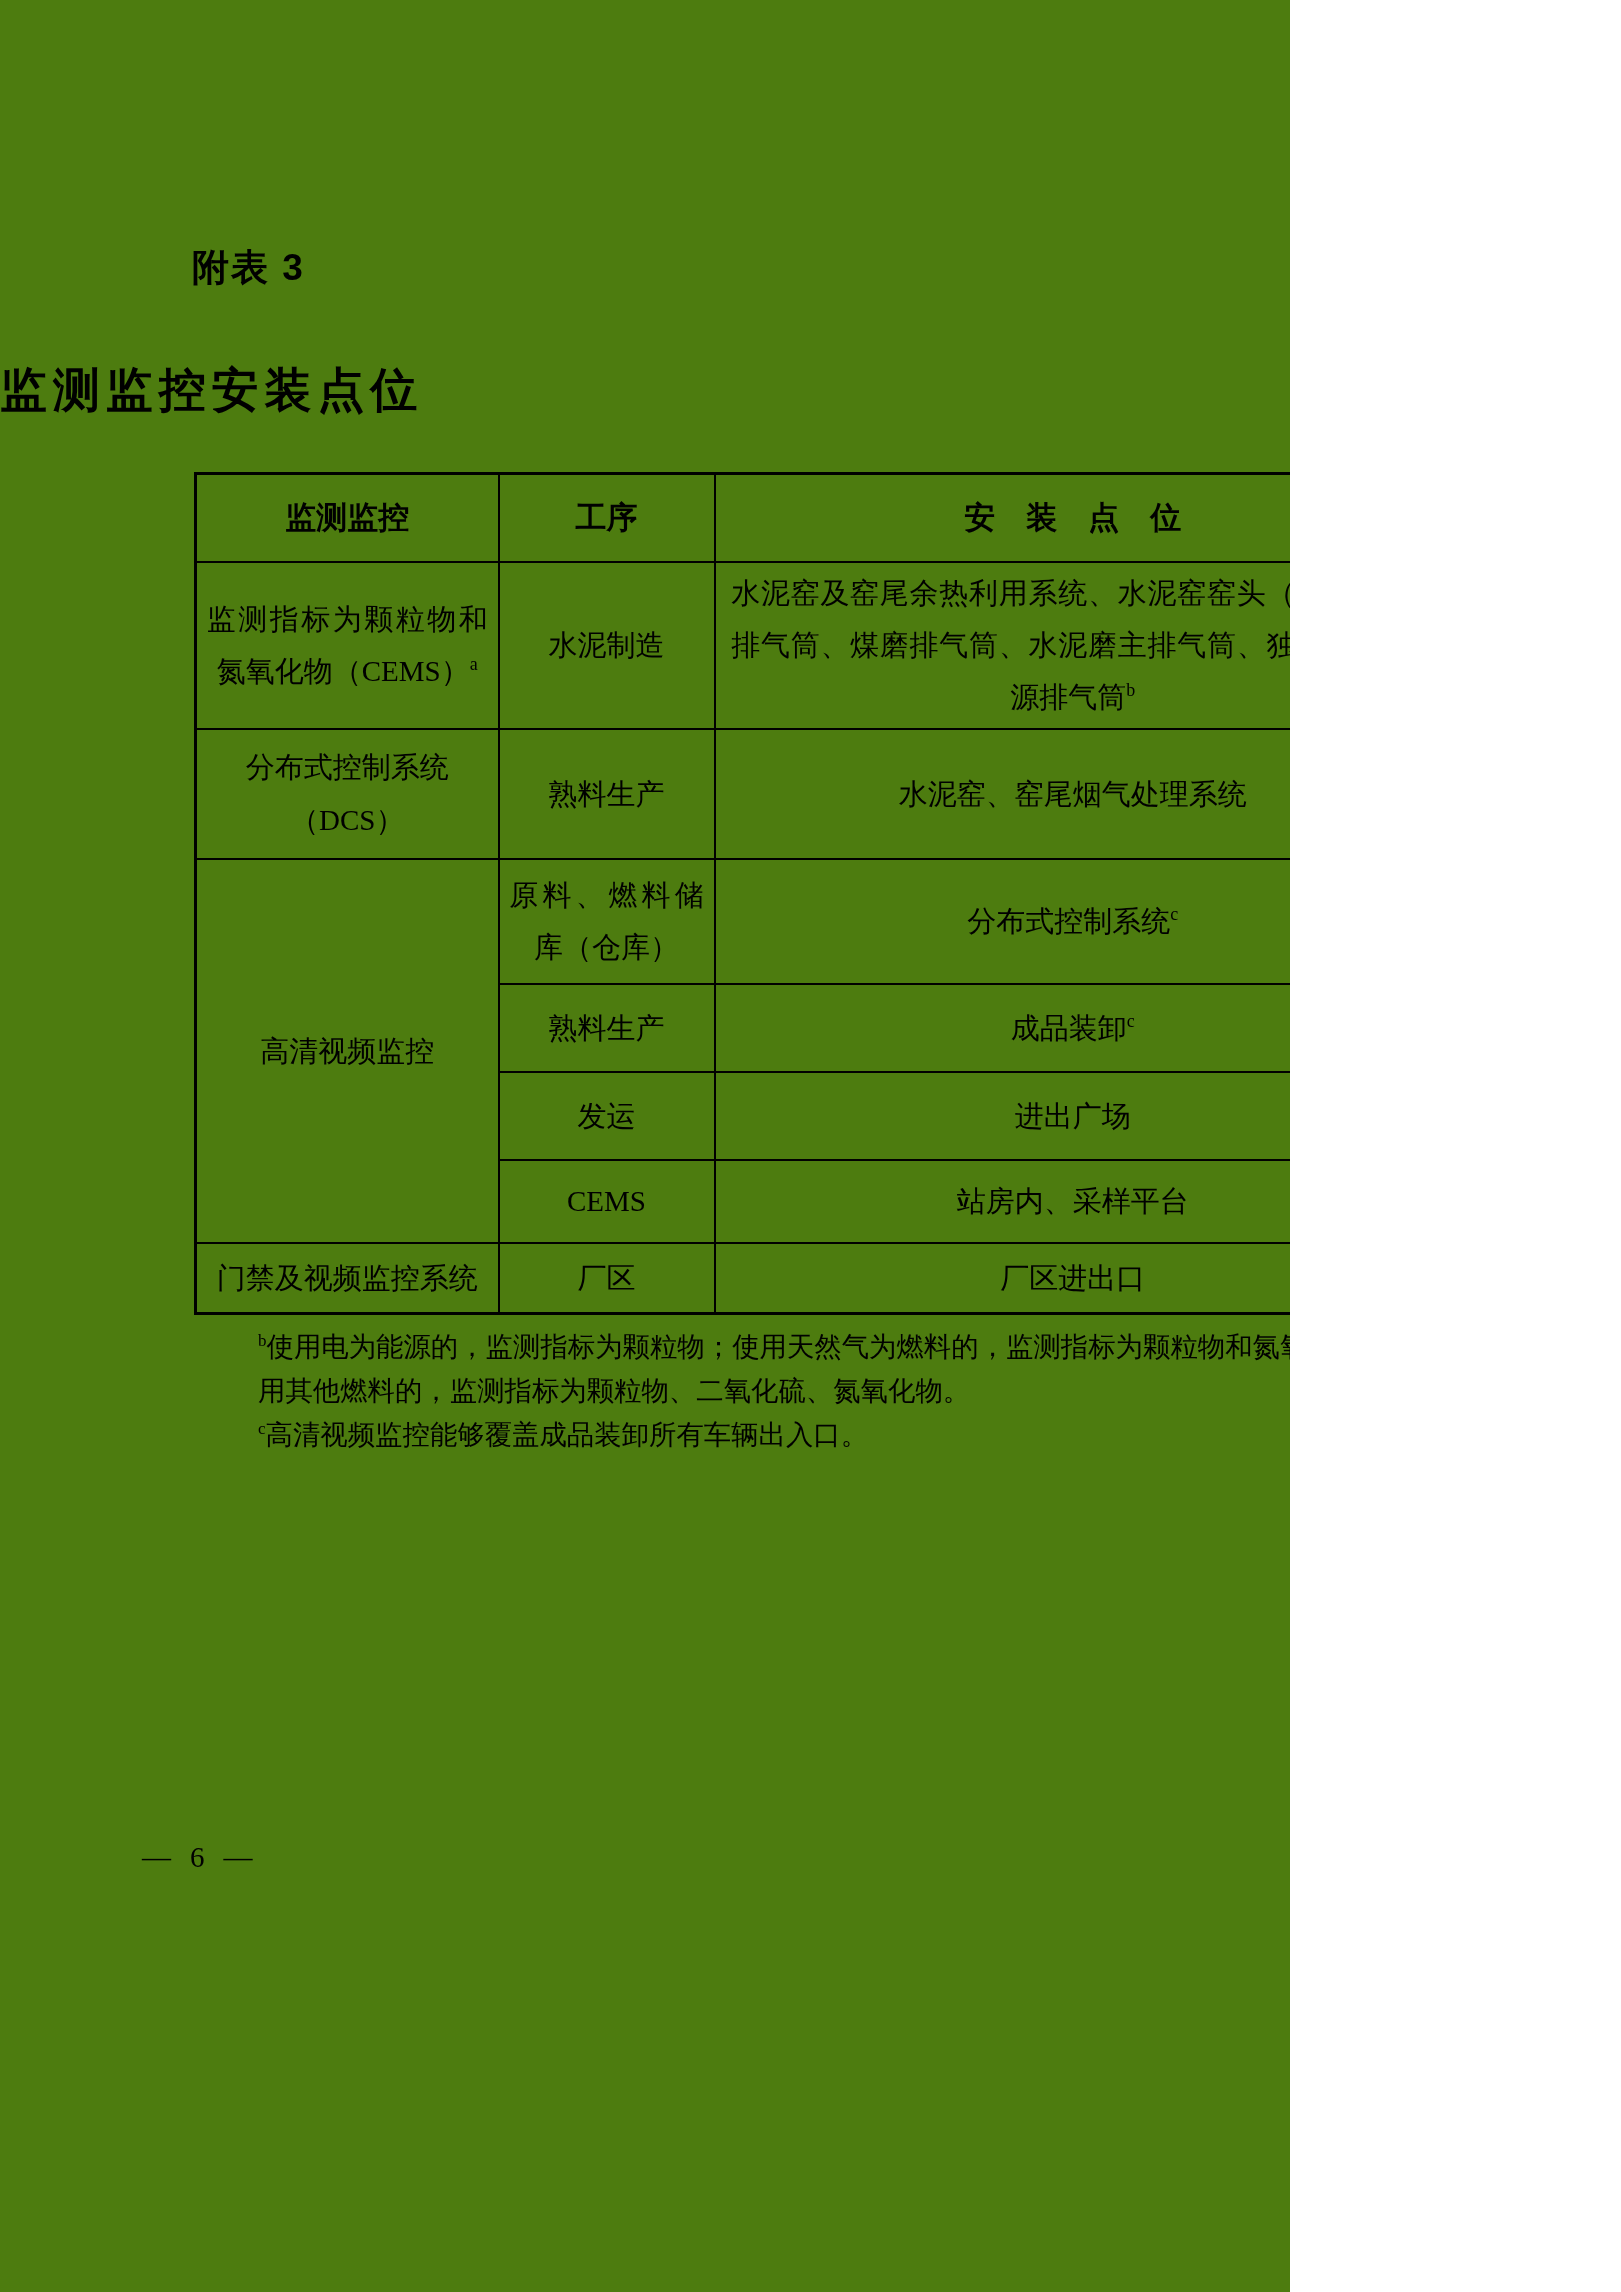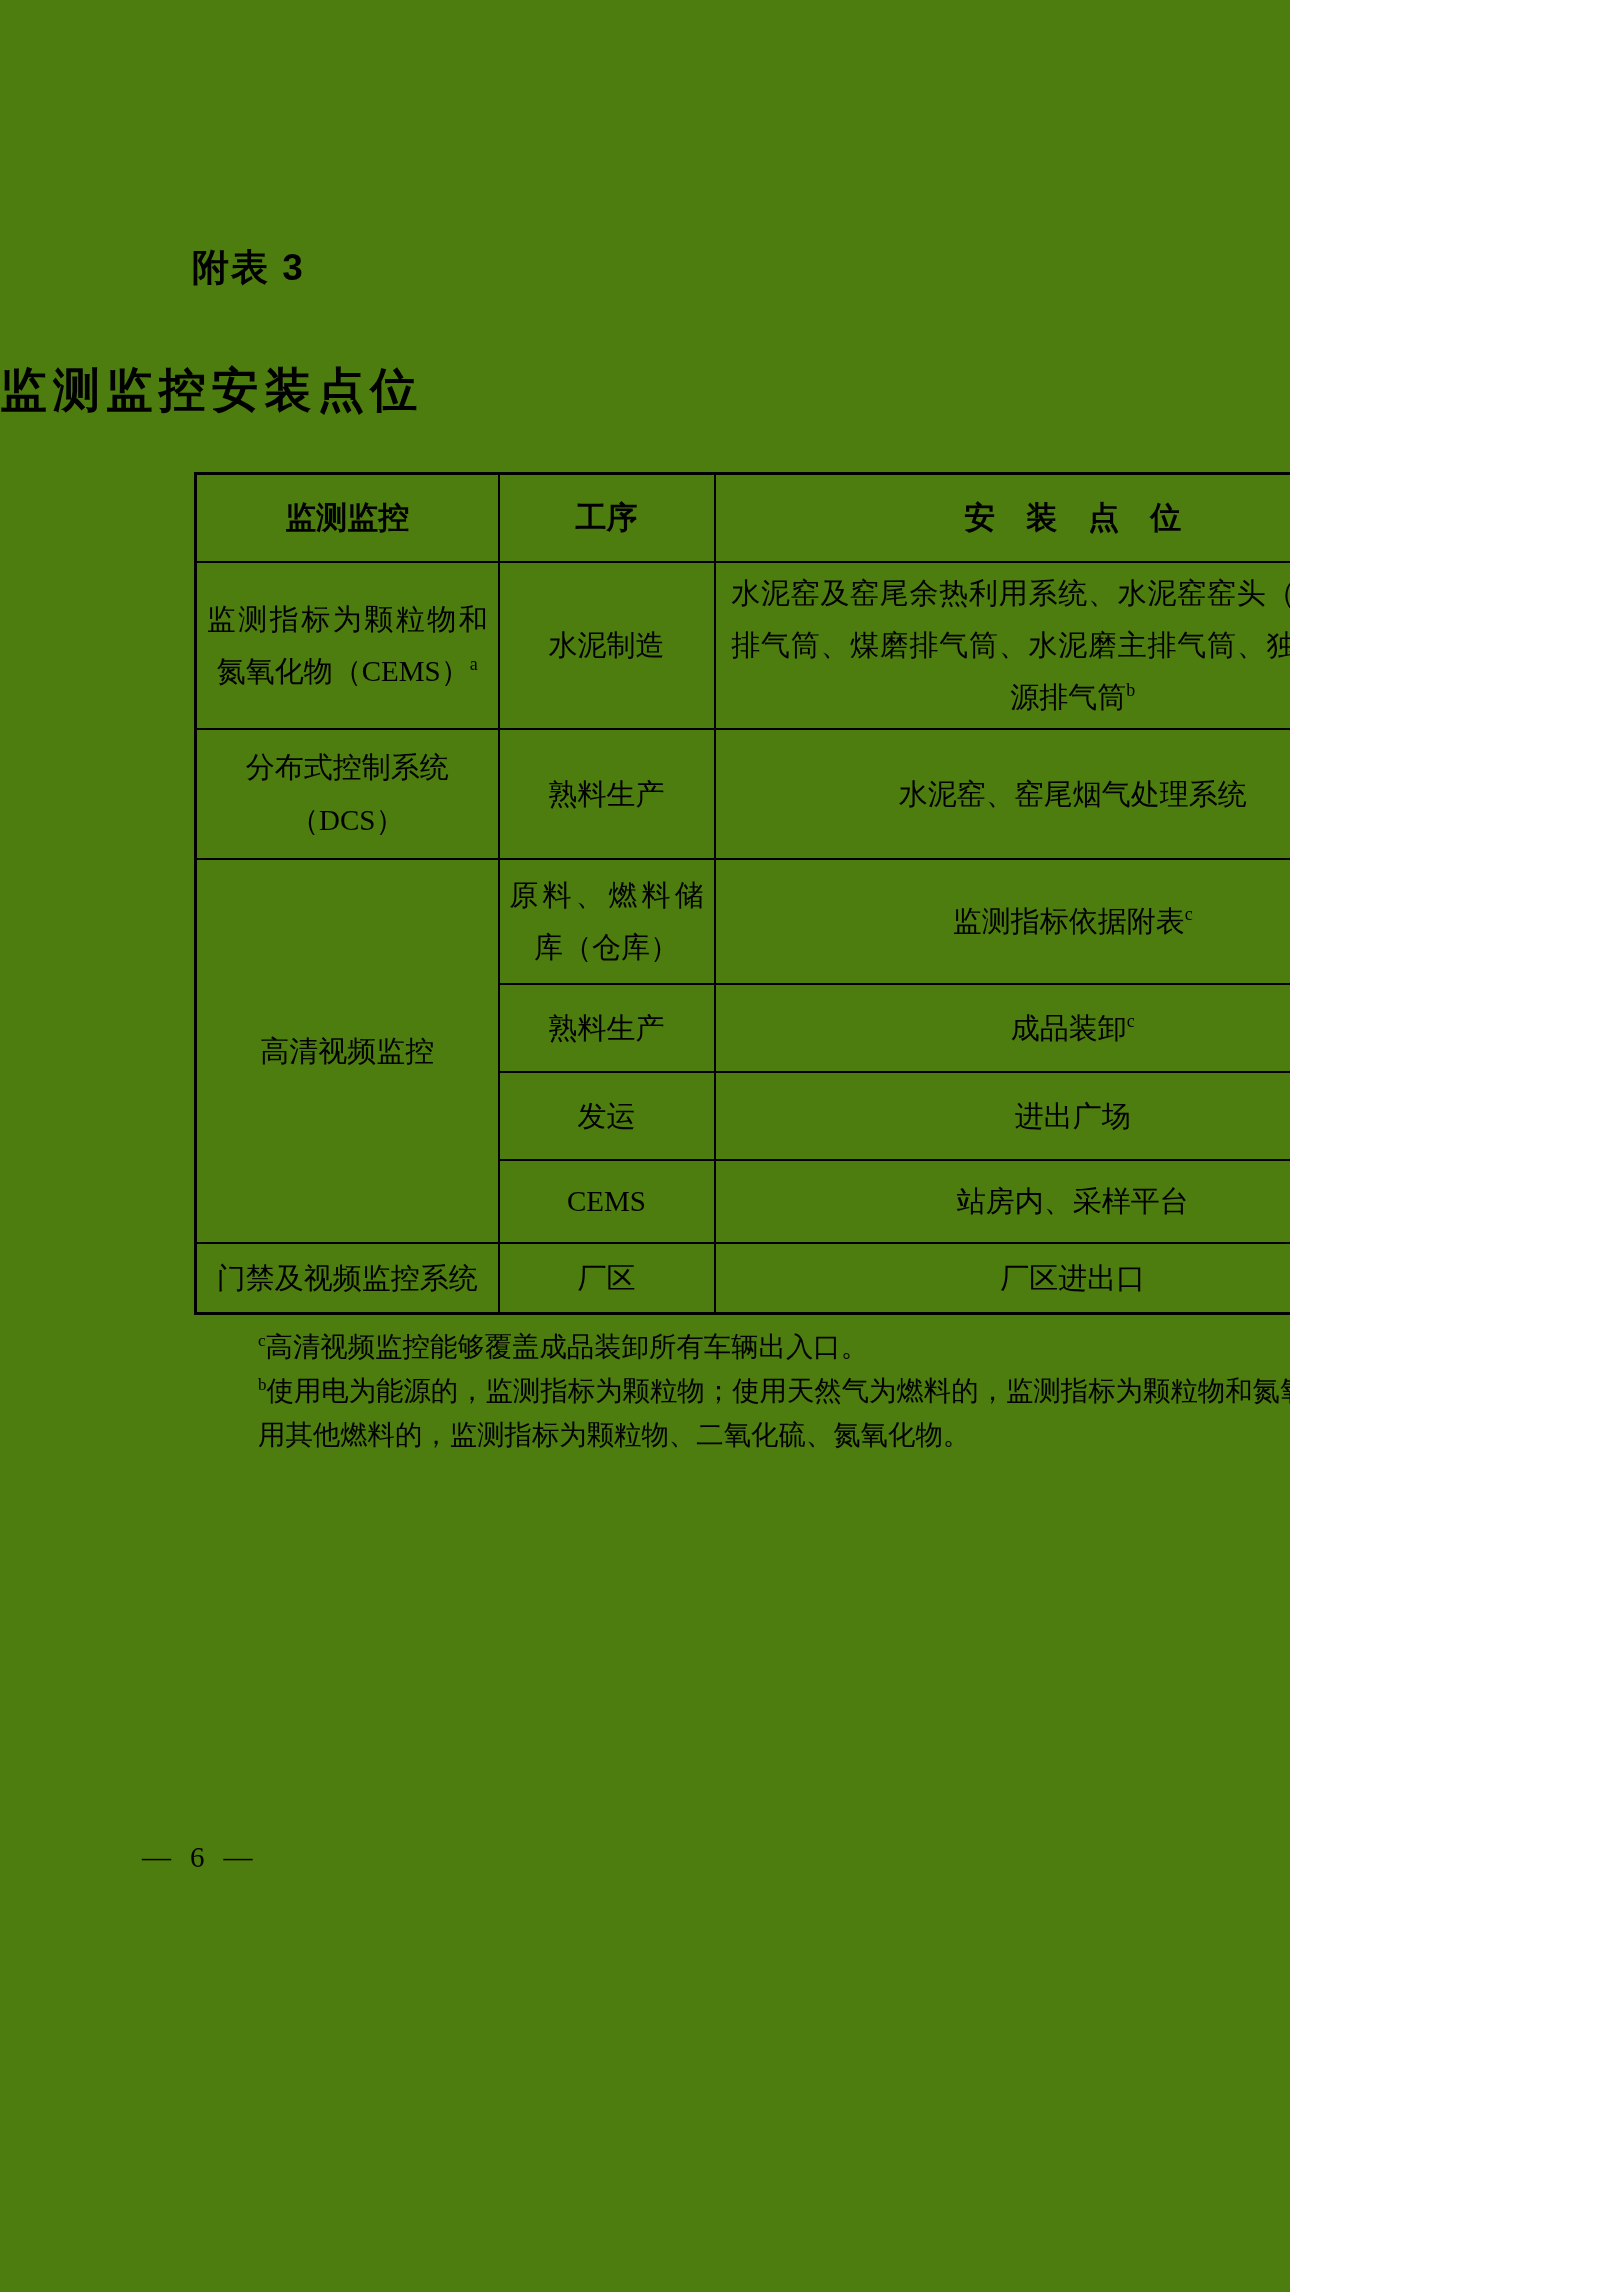--- a/index.html
+++ b/index.html
@@ -133,21 +133,21 @@
         <td class="justify cell-c3"><span>水泥窑及窑尾余热利用系统、水泥窑窑头（冷却机）排气筒、煤磨排气筒、水泥磨主排气筒、独立烘干热源排气筒</span><sup>b</sup></td>
       </tr>
       <tr class="row-h2">
         <td>分布式控制系统（DCS）</td>
         <td>熟料生产</td>
         <td class="cell-c3">水泥窑、窑尾烟气处理系统</td>
       </tr>
       <tr class="row-h3">
         <td rowspan="4">高清视频监控</td>
         <td class="justify">原料、燃料储库（仓库）</td>
-        <td class="cell-c3"><span>监测指标依据附表</span><sup>c</sup></td>
+        <td class="cell-c3"><span>分布式控制系统</span><sup>c</sup></td>
       </tr>
       <tr class="row-h4">
         <td>熟料生产</td>
         <td class="cell-c3"><span>成品装卸</span><sup>c</sup></td>
       </tr>
       <tr class="row-h5">
         <td>发运</td>
         <td class="cell-c3">进出广场</td>
       </tr>
       <tr class="row-h6">
@@ -157,23 +157,23 @@
       <tr class="row-h7">
         <td>门禁及视频监控系统</td>
         <td>厂区</td>
         <td class="cell-c3">厂区进出口</td>
       </tr>
     </tbody>
   </table>
 
   <div class="notes">
     <div class="note indented">
-      <sup>c</sup><span>高清视频监控能够覆盖成品装卸所有车辆出入口。</span>
+      <sup>b</sup><span>使用电为能源的，监测指标为颗粒物；使用天然气为燃料的，监测指标为颗粒物和氮氧化物；使用其他燃料的，监测指标为颗粒物、二氧化硫、氮氧化物。</span>
     </div>
     <div class="note indented">
-      <sup>b</sup><span>使用电为能源的，监测指标为颗粒物；使用天然气为燃料的，监测指标为颗粒物和氮氧化物；使用其他燃料的，监测指标为颗粒物、二氧化硫、氮氧化物。</span>
+      <sup>c</sup><span>高清视频监控能够覆盖成品装卸所有车辆出入口。</span>
     </div>
   </div>
 
   <div class="page-number">— 6 —</div>
 
 </div>
 
 
 </body></html>

